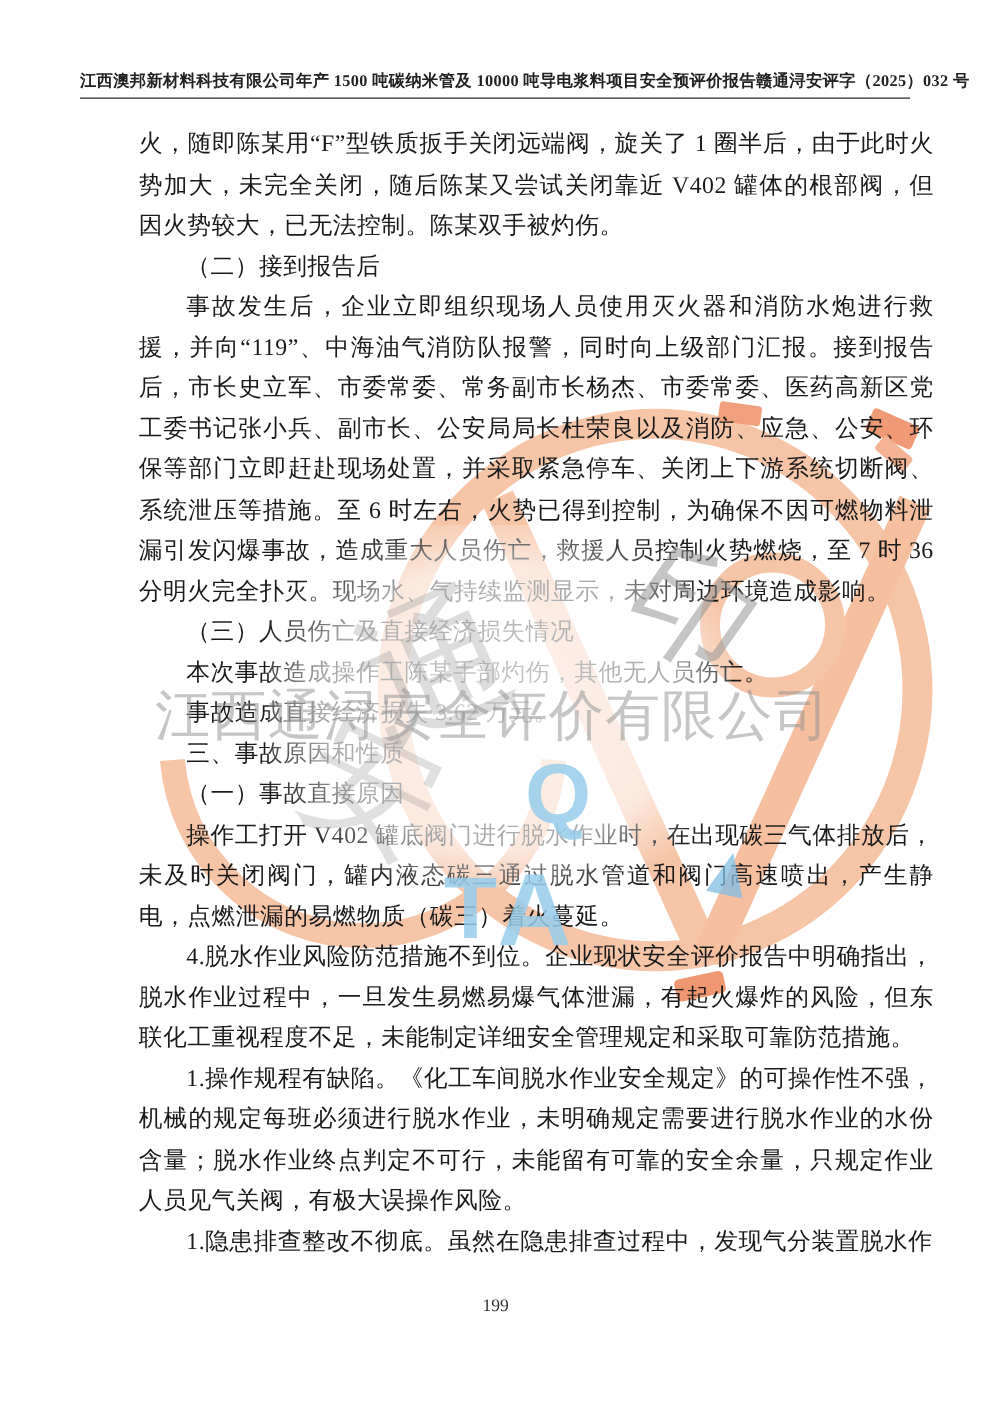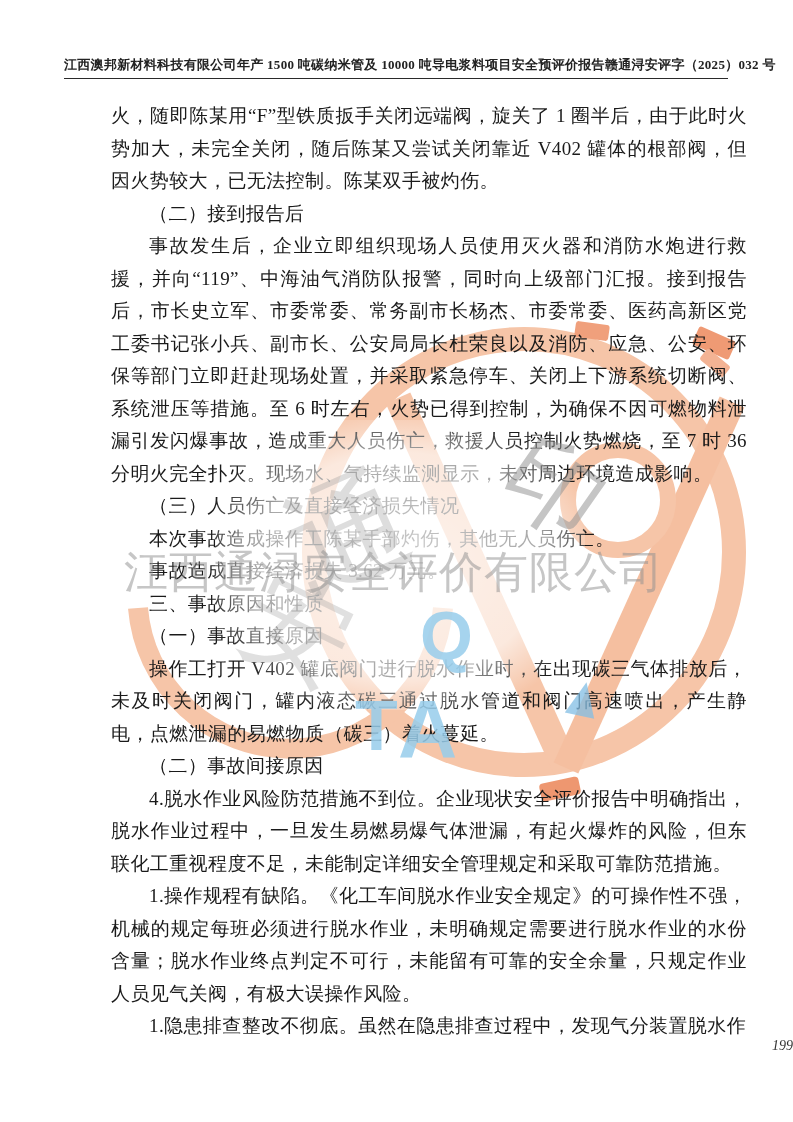--- a/index.html
+++ b/index.html
@@ -22,21 +22,21 @@
   .body-text{
     position:absolute;left:92px;top:100px;width:636px;
     font-size:19px;line-height:32.5px;letter-spacing:0.4px;
     text-align:justify;z-index:1;margin-left:19px;
   }
   .body-text p{margin:0;}
   .body-text p.indent{text-indent:2em;}
   
   .page-number{
     position:absolute;left:0;top:1038px;width:793px;
-    text-align:right;font-size:14px;color:#333;z-index:1;font-style:italic;
+    text-align:center;font-size:14px;color:#333;z-index:1;
   }
   
   .wm{position:absolute;pointer-events:none;}
   .wm-orange{left:0;top:0;width:793px;height:1122px;z-index:0;}
   .wm-top{left:0;top:0;width:793px;height:1122px;z-index:2;}
   .wm-wash{
     position:absolute;left:215px;top:420px;width:370px;height:290px;
     background:radial-gradient(ellipse at center,
       rgba(255,255,255,0.78) 0%,
       rgba(255,255,255,0.62) 55%,
@@ -96,21 +96,20 @@
   <div class="body-text">
     <p>火，随即陈某用“F”型铁质扳手关闭远端阀，旋关了 1 圈半后，由于此时火势加大，未完全关闭，随后陈某又尝试关闭靠近 V402 罐体的根部阀，但因火势较大，已无法控制。陈某双手被灼伤。</p>
     <p class="indent">（二）接到报告后</p>
     <p class="indent">事故发生后，企业立即组织现场人员使用灭火器和消防水炮进行救援，并向“119”、中海油气消防队报警，同时向上级部门汇报。接到报告后，市长史立军、市委常委、常务副市长杨杰、市委常委、医药高新区党工委书记张小兵、副市长、公安局局长杜荣良以及消防、应急、公安、环保等部门立即赶赴现场处置，并采取紧急停车、关闭上下游系统切断阀、系统泄压等措施。至 6 时左右，火势已得到控制，为确保不因可燃物料泄漏引发闪爆事故，造成重大人员伤亡，救援人员控制火势燃烧，至 7 时 36 分明火完全扑灭。现场水、气持续监测显示，未对周边环境造成影响。</p>
     <p class="indent">（三）人员伤亡及直接经济损失情况</p>
     <p class="indent">本次事故造成操作工陈某手部灼伤，其他无人员伤亡。</p>
     <p class="indent">事故造成直接经济损失 3.62 万元。</p>
     <p class="indent">三、事故原因和性质</p>
     <p class="indent">（一）事故直接原因</p>
     <p class="indent">操作工打开 V402 罐底阀门进行脱水作业时，在出现碳三气体排放后，未及时关闭阀门，罐内液态碳三通过脱水管道和阀门高速喷出，产生静电，点燃泄漏的易燃物质（碳三）着火蔓延。</p>
-    <p class="indent">（二）事故间接原因</p>
     <p class="indent">4.脱水作业风险防范措施不到位。企业现状安全评价报告中明确指出，脱水作业过程中，一旦发生易燃易爆气体泄漏，有起火爆炸的风险，但东联化工重视程度不足，未能制定详细安全管理规定和采取可靠防范措施。</p>
     <p class="indent">1.操作规程有缺陷。《化工车间脱水作业安全规定》的可操作性不强，机械的规定每班必须进行脱水作业，未明确规定需要进行脱水作业的水份含量；脱水作业终点判定不可行，未能留有可靠的安全余量，只规定作业人员见气关阀，有极大误操作风险。</p>
     <p class="indent">1.隐患排查整改不彻底。虽然在隐患排查过程中，发现气分装置脱水作</p>
   </div>
 
   <div class="wm wm-top">
     <div class="wm-wash"></div>
     <div class="wm-seal-char wm-seal-tong">通</div>
     <div class="wm-seal-char wm-seal-an">安</div>
     <div class="wm-seal-char wm-seal-yin">印</div>

